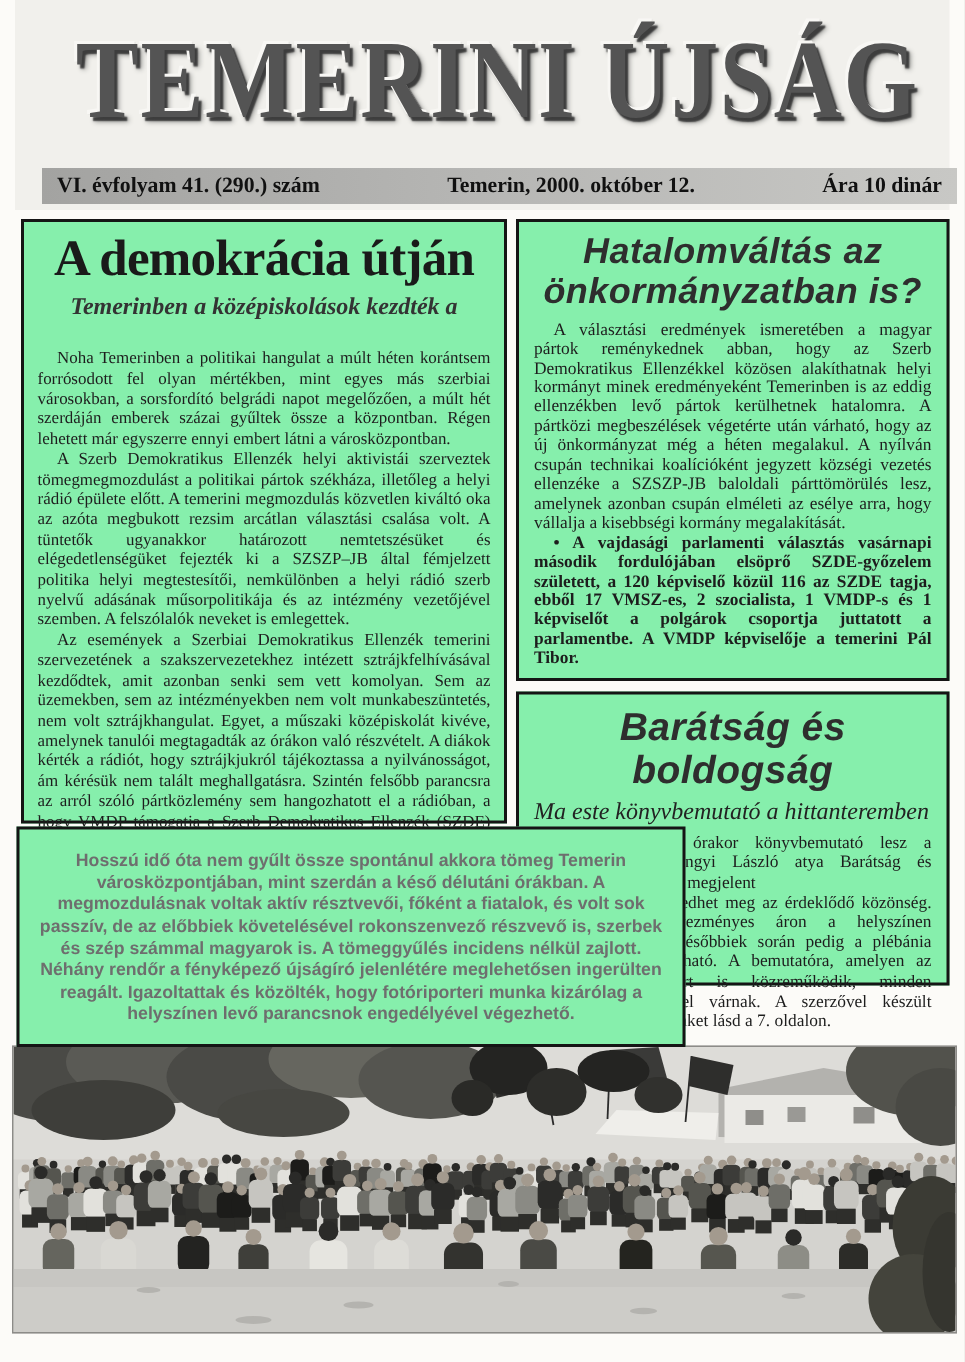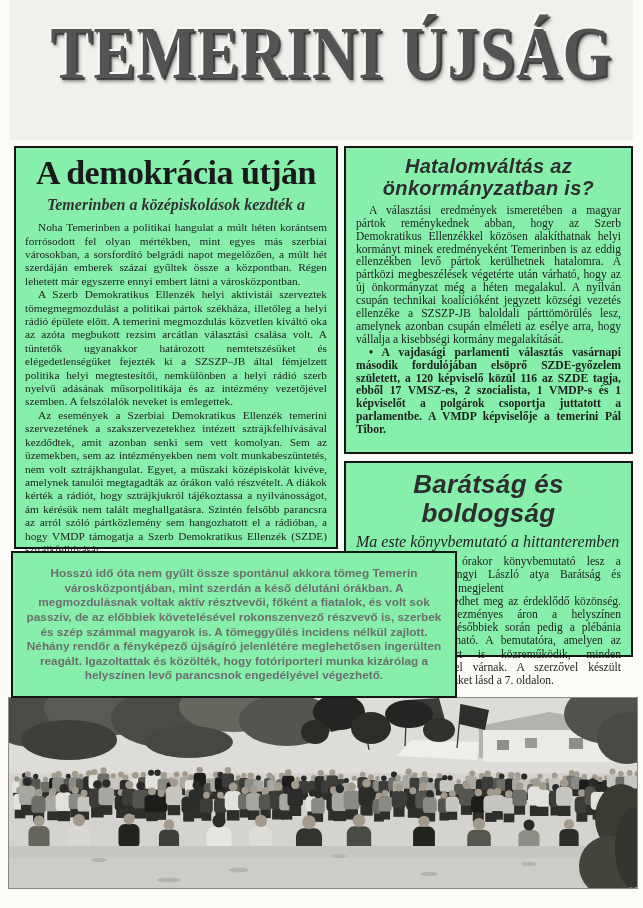--- a/index.html
+++ b/index.html
@@ -29,23 +29,23 @@
   
   .abox{position:absolute;border:2px solid #151515;background:#86efac;box-sizing:border-box;}
   #box-democracy{left:14px;top:146px;width:324px;height:403px;padding:4px 9px;}
   #box-power{left:344px;top:146px;width:289px;height:308px;padding:4px 10px;}
   #box-friendship{left:344px;top:461px;width:289px;height:196px;padding:2px 10px;}
   #box-crowd-note{left:11px;top:551px;width:446px;height:147px;z-index:5;
     display:flex;align-items:center;justify-content:flex-start;padding:4px 12px;}
   .hl-serif{font-family:"Liberation Serif",serif;font-weight:bold;text-align:center;
     font-size:34px;line-height:1.1;margin:2px 0 4px;letter-spacing:-0.5px;}
   .sub-serif{font-family:"Liberation Serif",serif;font-weight:bold;font-style:italic;
-    text-align:center;font-size:16px;line-height:1.3;color:#333;margin-bottom:5px;}
+    text-align:center;font-size:16px;line-height:1.3;color:#333;margin-bottom:17px;}
   .hl-sans{font-family:"Liberation Sans",sans-serif;font-weight:bold;font-style:italic;
-    text-align:center;font-size:20px;line-height:1.12;color:#2e2e2e;letter-spacing:0.3px;
+    text-align:center;font-size:24px;line-height:1.12;color:#2e2e2e;letter-spacing:0.3px;
     margin:3px 0 5px;}
   .sub-italic{font-family:"Liberation Serif",serif;font-style:italic;
     font-size:16px;color:#222;margin:1px 0 4px;}
   .body-text p{margin:0;font-size:11.3px;line-height:13.4px;text-align:justify;
     text-indent:13px;color:#1d1d1d;}
   #box-power .body-text p{font-size:11.6px;line-height:12.9px;}
   #box-friendship .body-text p{font-size:11.6px;line-height:13.2px;}
   .highlight-par{font-weight:bold;text-indent:13px;}
   .wrap-right{margin-left:108px;text-indent:13px;}
   .page-ref{text-align:center;font-weight:bold;font-size:11px;margin-top:3px;color:#222;}
@@ -56,20 +56,25 @@
     border:1px solid #8c8b88;background:#cfcecb;overflow:hidden;}
   #photo svg{display:block;}
 </style>
 </head>
 <body>
 
 <div id="page">
 
   <div id="masthead-zone">
     <div id="paper-title">TEMERINI ÚJSÁG</div>
+    <div id="info-bar">
+      <span>VI. évfolyam 41. (290.) szám</span>
+      <span>Temerin, 2000. október 12.</span>
+      <span>Ára 10 dinár</span>
+    </div>
   </div>
 
   <div id="box-democracy" class="abox">
     <div class="hl-serif">A demokrácia útján</div>
     <div class="sub-serif">
       <div>Temerinben a középiskolások kezdték a</div>
     </div>
     <div class="body-text">
       <p>Noha Temerinben a politikai hangulat a múlt héten korántsem forrósodott fel olyan mértékben, mint egyes más szerbiai városokban, a sorsfordító belgrádi napot megelőzően, a múlt hét szerdáján emberek százai gyűltek össze a központban. Régen lehetett már egyszerre ennyi embert látni a városközpontban.</p>
       <p>A Szerb Demokratikus Ellenzék helyi aktivistái szerveztek tömegmegmozdulást a politikai pártok székháza, illetőleg a helyi rádió épülete előtt. A temerini megmozdulás közvetlen kiváltó oka az azóta megbukott rezsim arcátlan választási csalása volt. A tüntetők ugyanakkor határozott nemtetszésüket és elégedetlenségüket fejezték ki a SZSZP–JB által fémjelzett politika helyi megtestesítői, nemkülönben a helyi rádió szerb nyelvű adásának műsorpolitikája és az intézmény vezetőjével szemben. A felszólalók neveket is emlegettek.</p>

